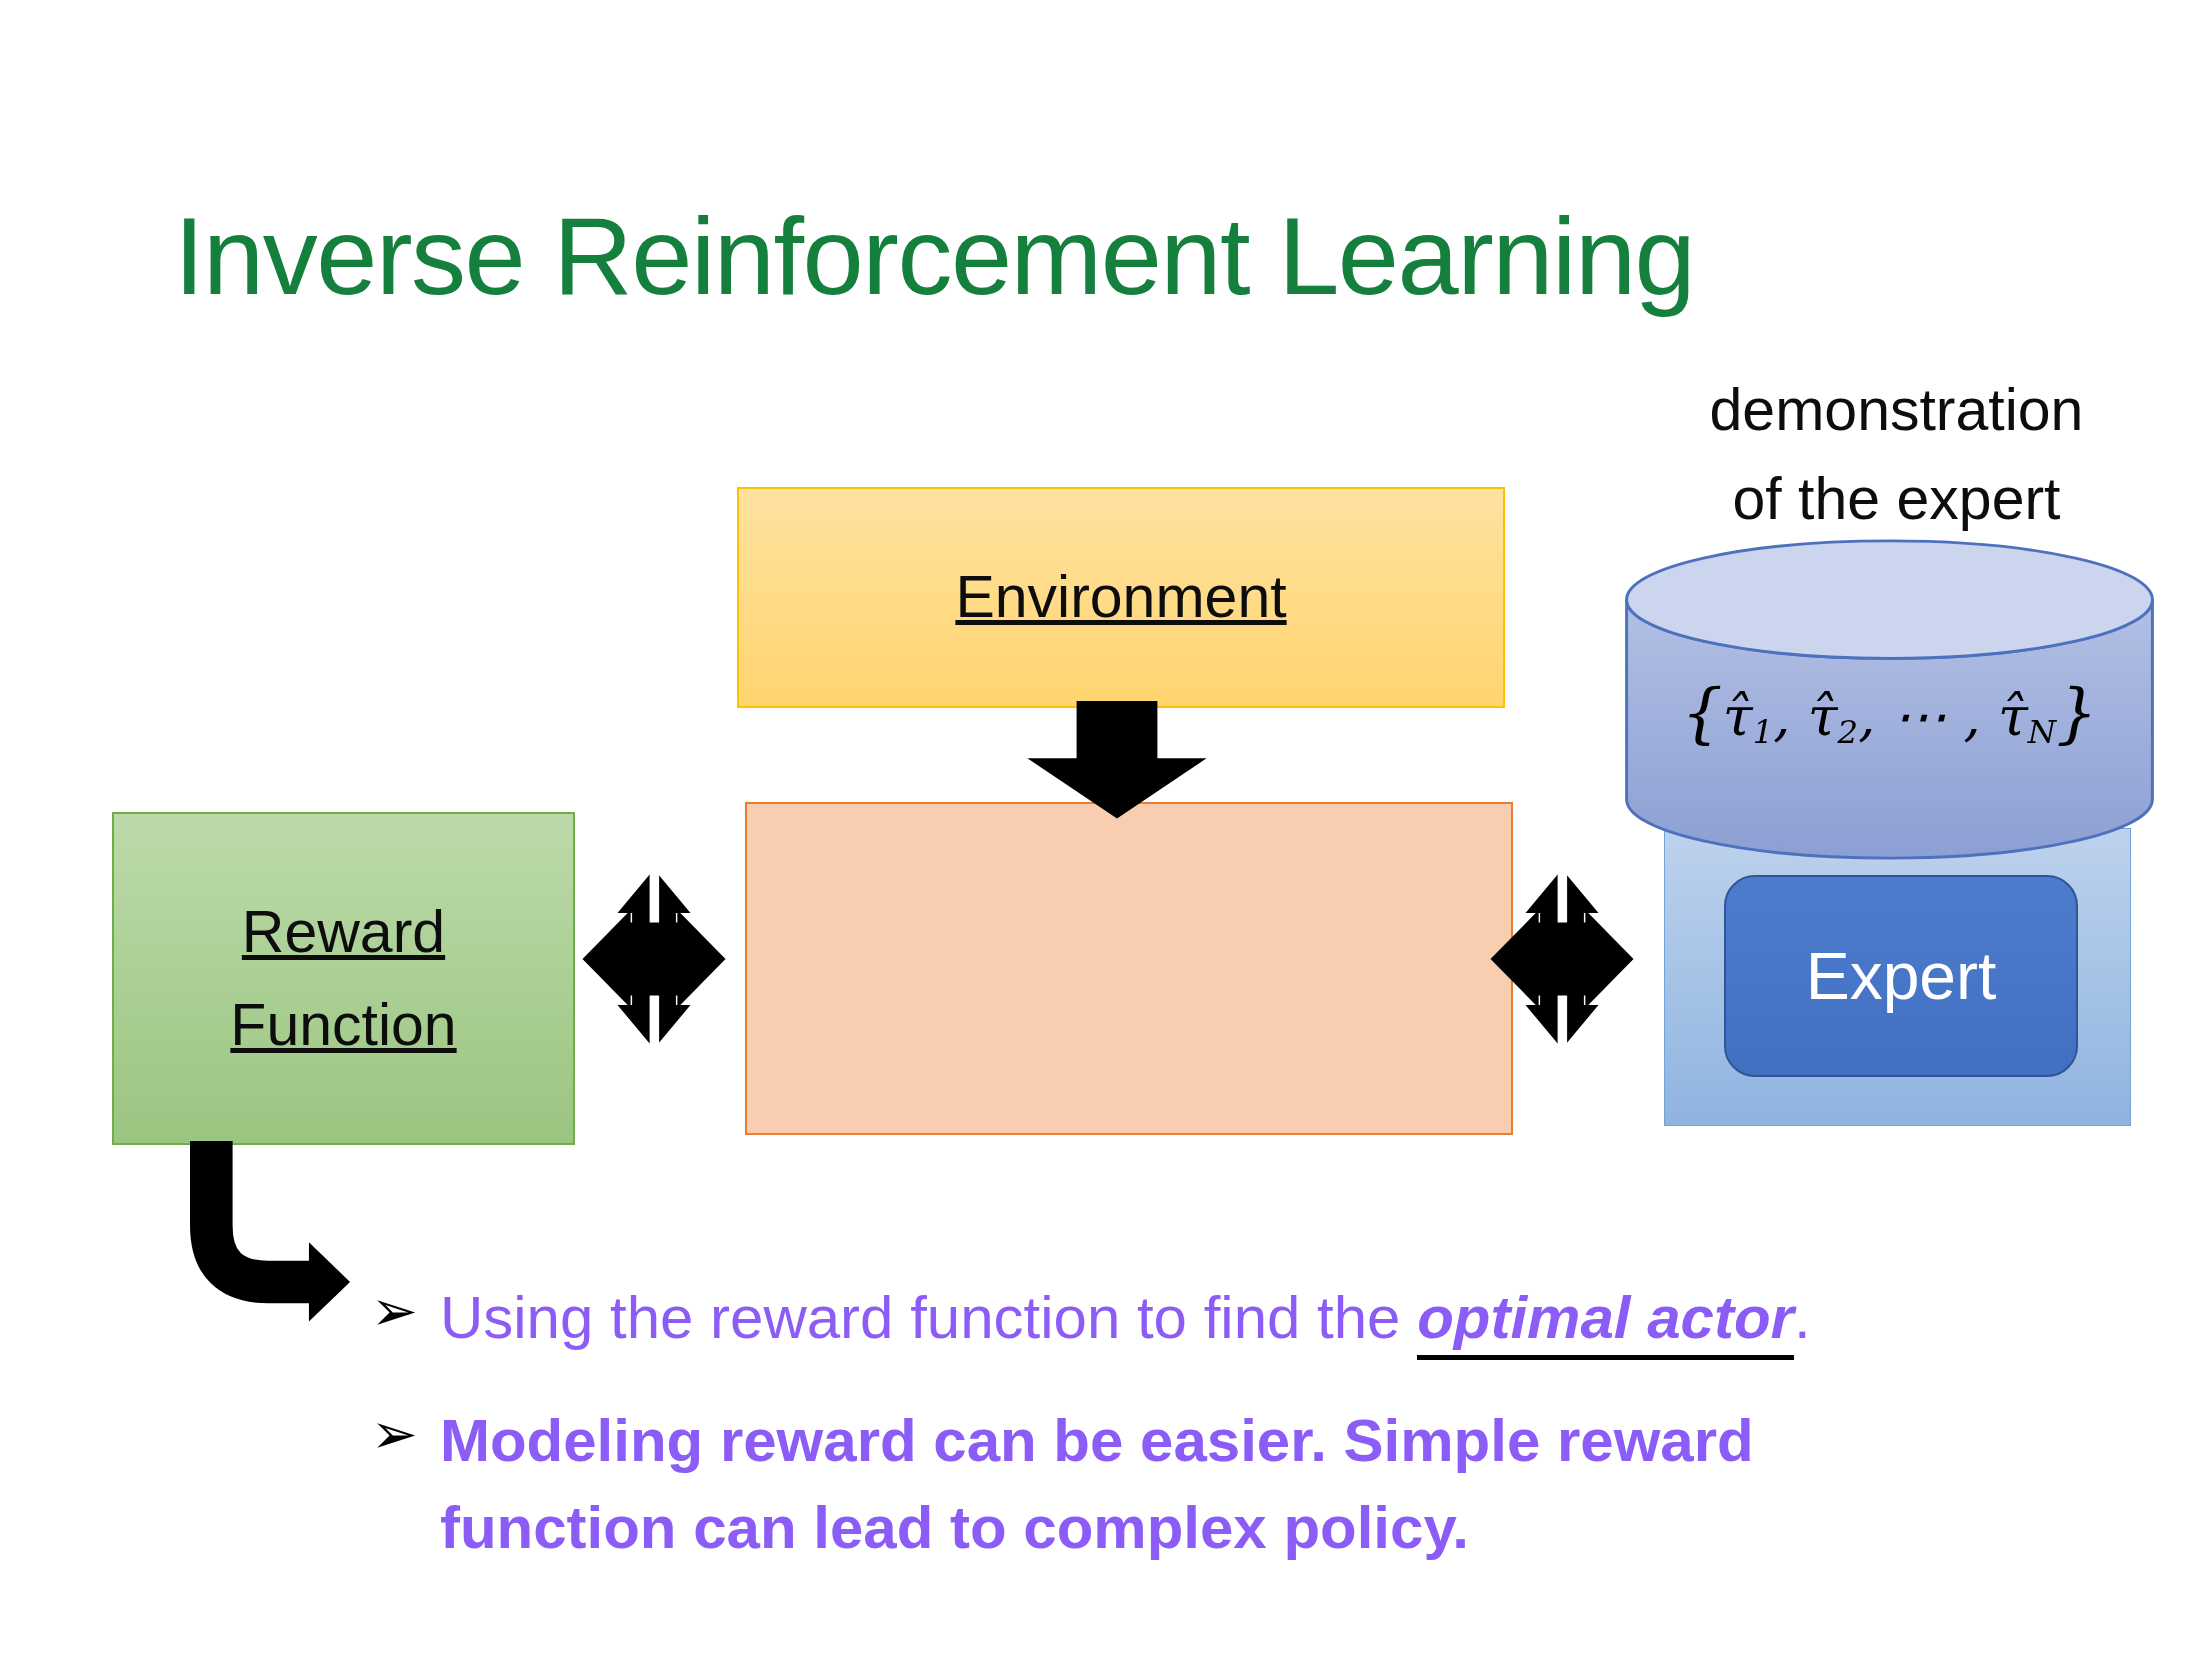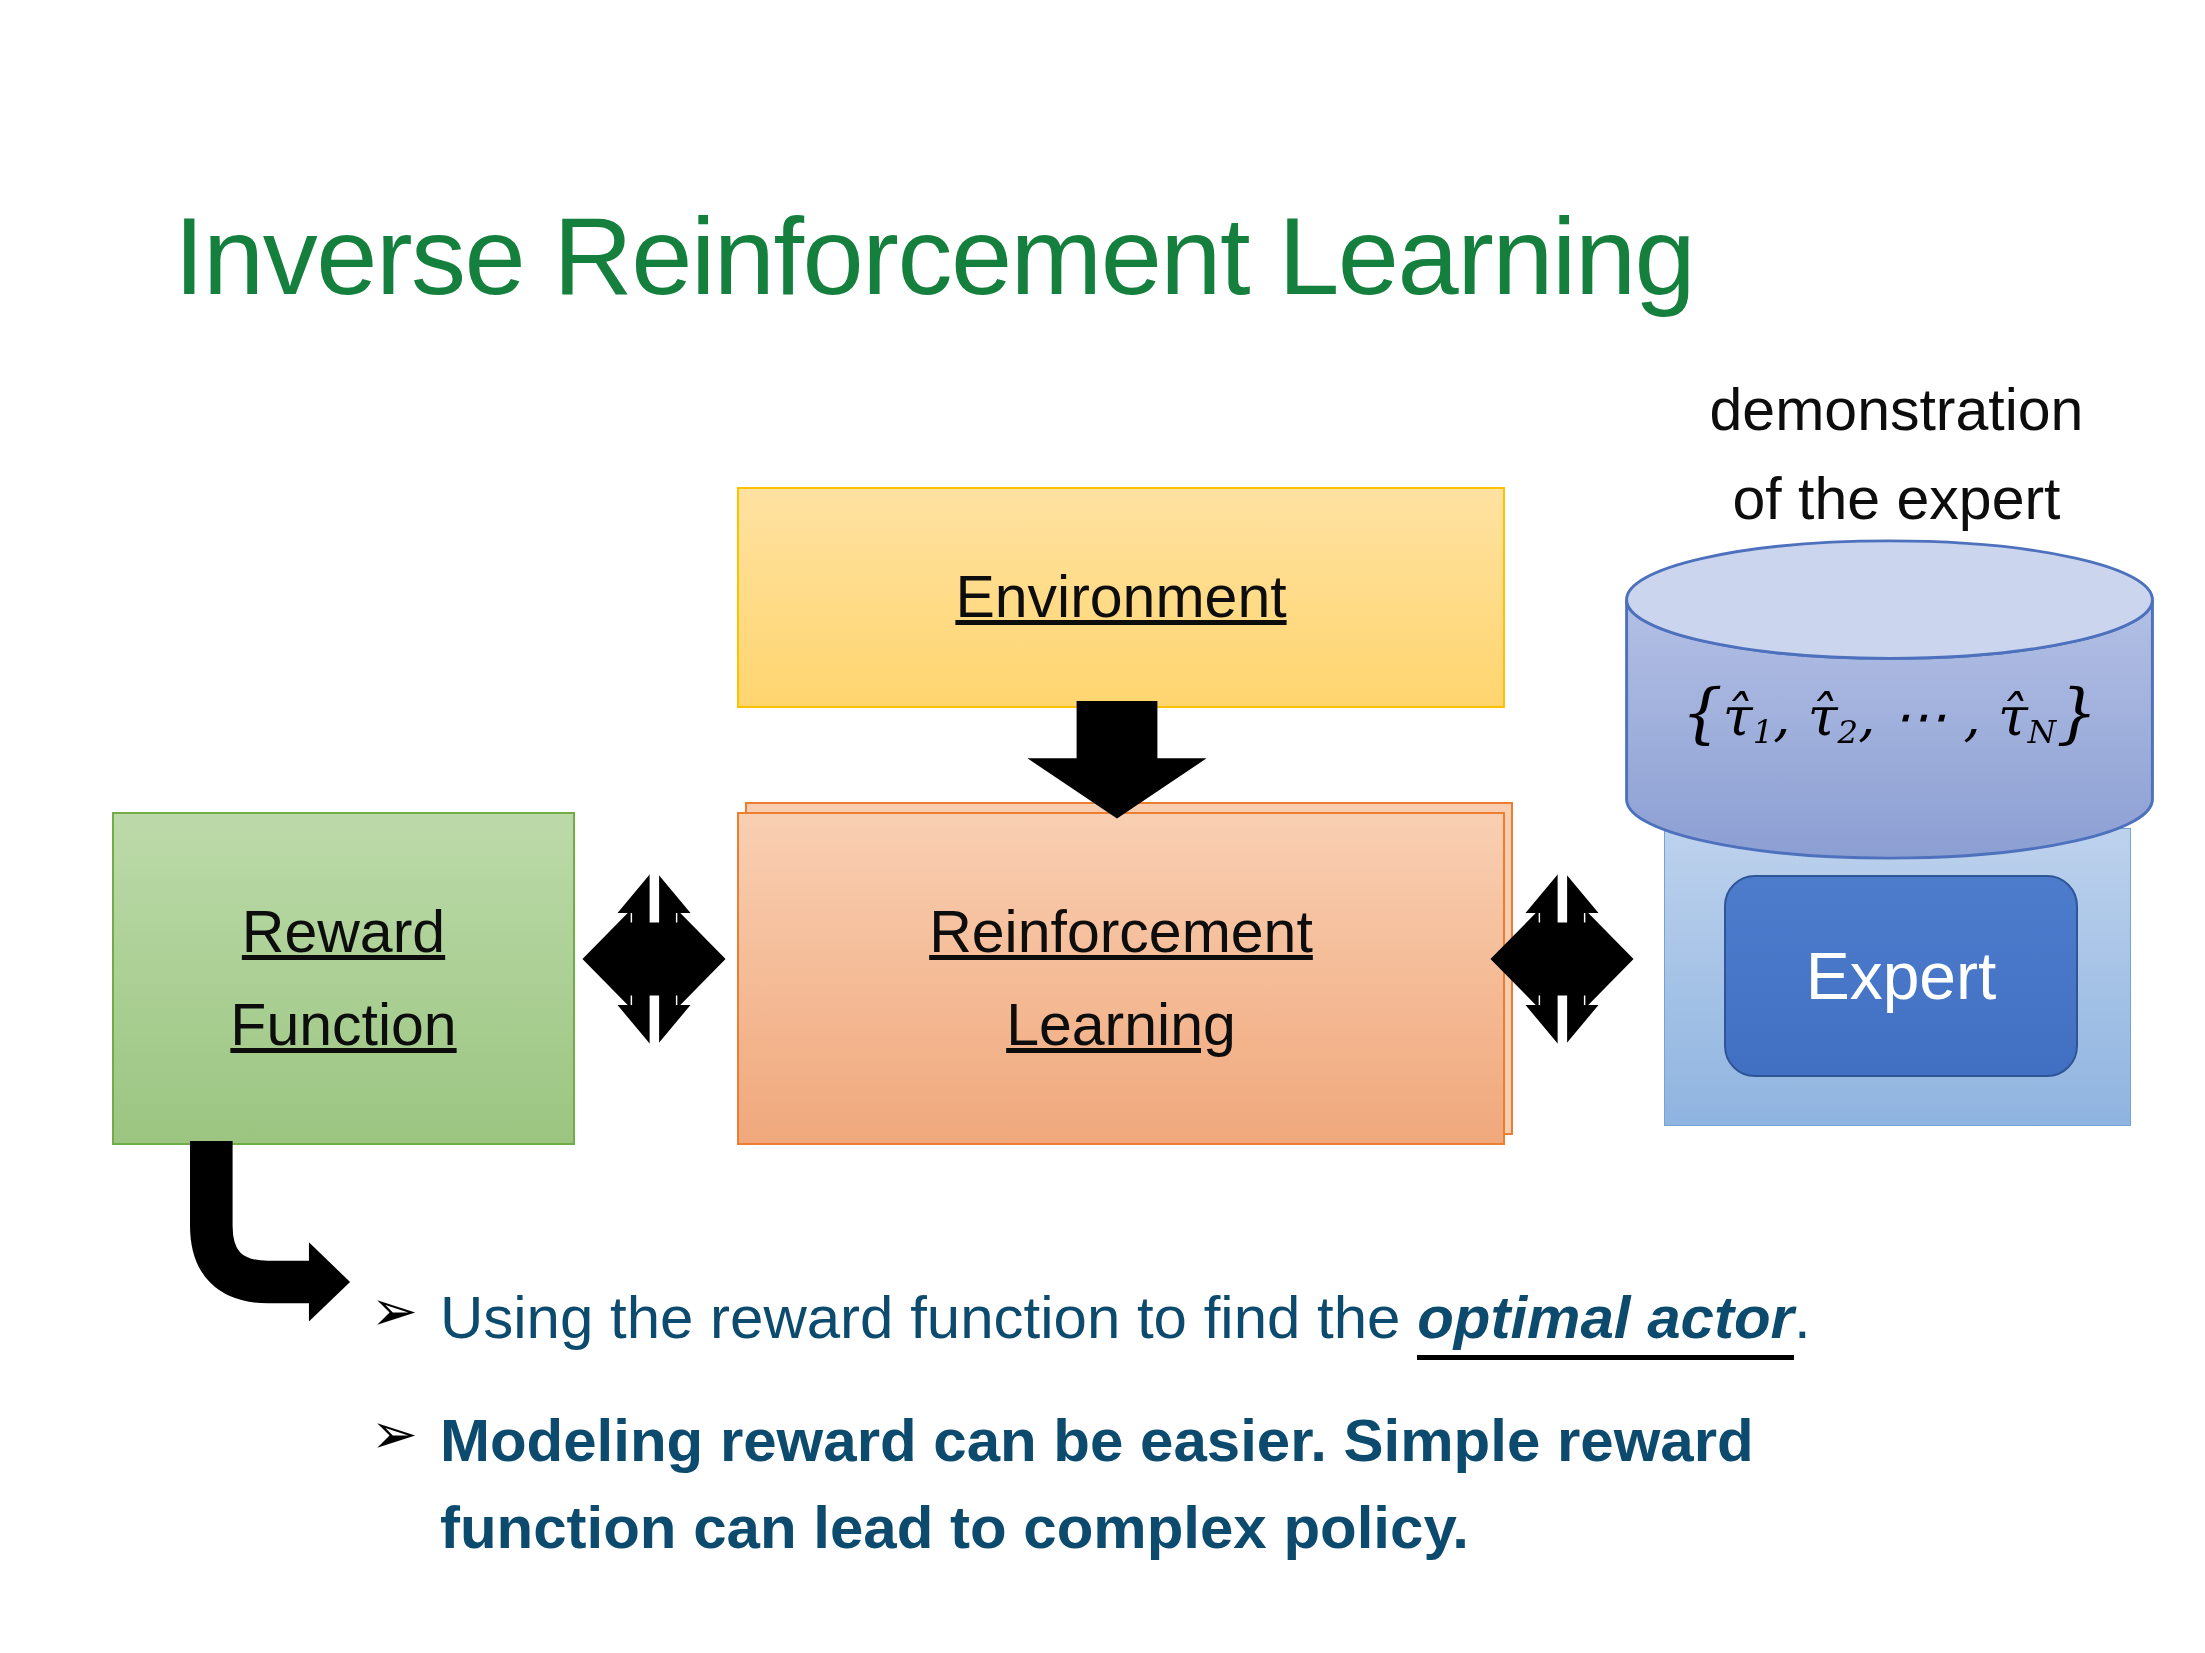--- a/index.html
+++ b/index.html
@@ -27,21 +27,21 @@
   .formula{left:1621px;top:675px;width:537px;text-align:center;font-size:54px;z-index:3;
            font-family:"DejaVu Serif",serif;color:#000;}
   .formula .brace{font-size:120%;font-style:italic;}
   .formula .tau{font-style:italic;}
   .formula .sub{font-size:60%;font-style:italic;vertical-align:-22%;}
   .formula .sep{font-style:italic;}
   .arrow-svg{z-index:3;}
   .bullet{left:371px;display:flex;align-items:flex-start;z-index:2;}
   .bullet .marker{font-family:"DejaVu Sans","Liberation Sans",sans-serif;font-size:56px;line-height:1.25;
                   margin-right:22px;position:relative;top:1.5px;}
-  .bullet .text{font-size:60px;line-height:1.45;color:#0c4a6e;}
+  .bullet .text{font-size:60px;line-height:1.45;color:#8b5cf6;}
   .bullet1{top:1274px;}
   .bullet2{top:1397px;}
   .bullet2 .text{width:1360px;font-weight:bold;}
   .em-underline{font-weight:bold;font-style:italic;border-bottom:5.1px solid #000;padding-bottom:4.4px;}
 </style>
 </head>
 <body>
 
 <div class="slide">
 
@@ -61,26 +61,20 @@
   </svg>
 
   <div class="abs reward-box">
     <div class="box-label">
       <div>Reward</div>
       <div>Function</div>
     </div>
   </div>
 
   <div class="abs rl-shadow"></div>
-  <div class="abs rl-box">
-    <div class="box-label">
-      <div>Reinforcement</div>
-      <div>Learning</div>
-    </div>
-  </div>
 
   <svg class="abs arrow-svg" style="left:581px;top:867px" width="146" height="184" viewBox="0 0 200 250">
     <polygon points="100,2 150,62 130,62 130,188 150,188 100,248 50,188 70,188 70,62 50,62" fill="#000"></polygon>
     <rect x="94" y="0" width="13" height="250" fill="#fff"></rect>
     <polygon points="2,125 68,58 68,75 132,75 132,58 198,125 132,192 132,175 68,175 68,192" fill="#000"></polygon>
   </svg>
 
   <svg class="abs arrow-svg" style="left:1489px;top:867px" width="146" height="184" viewBox="0 0 200 250">
     <polygon points="100,2 150,62 130,62 130,188 150,188 100,248 50,188 70,188 70,62 50,62" fill="#000"></polygon>
     <rect x="94" y="0" width="13" height="250" fill="#fff"></rect>

